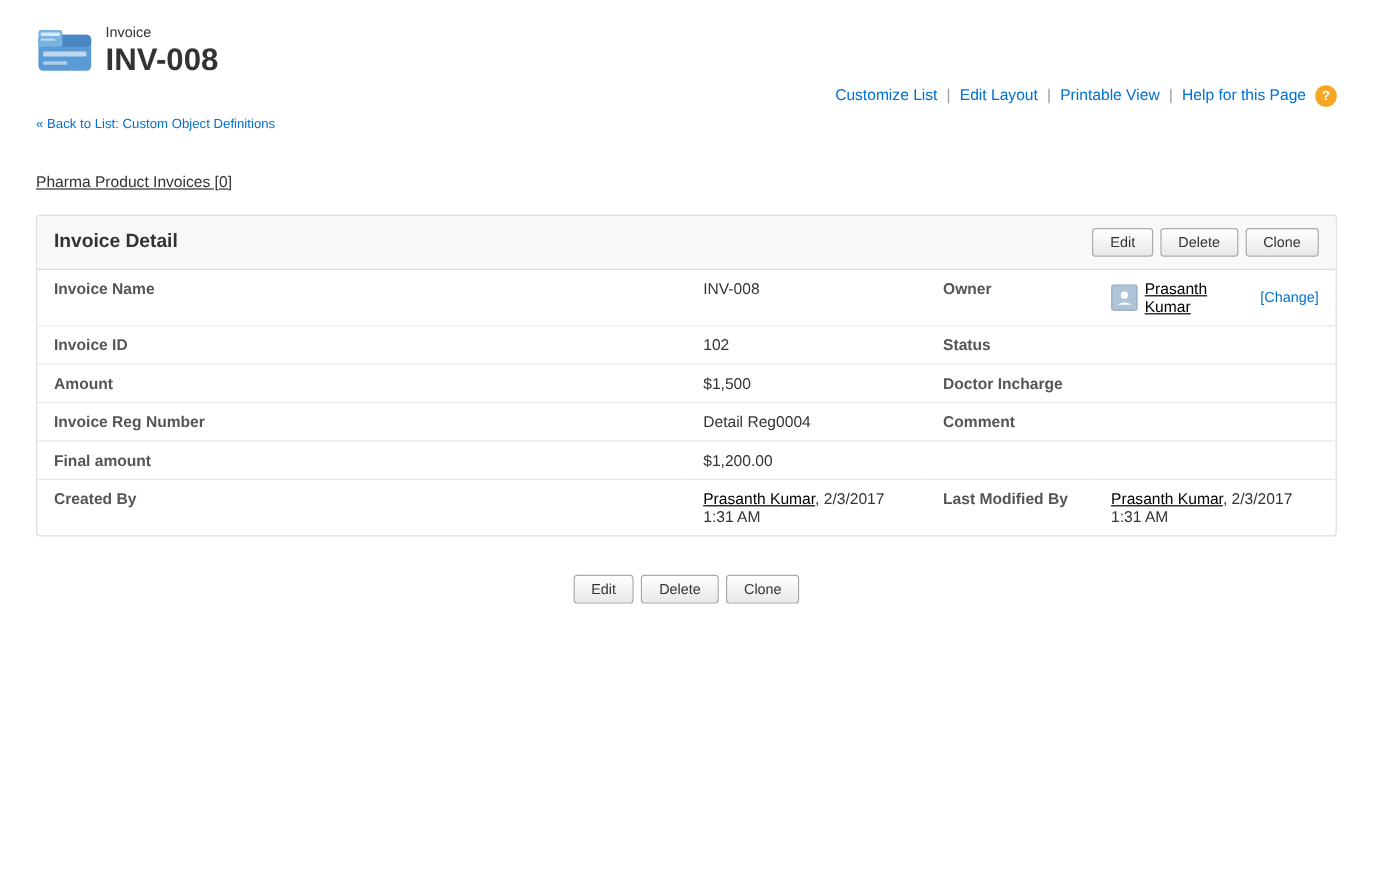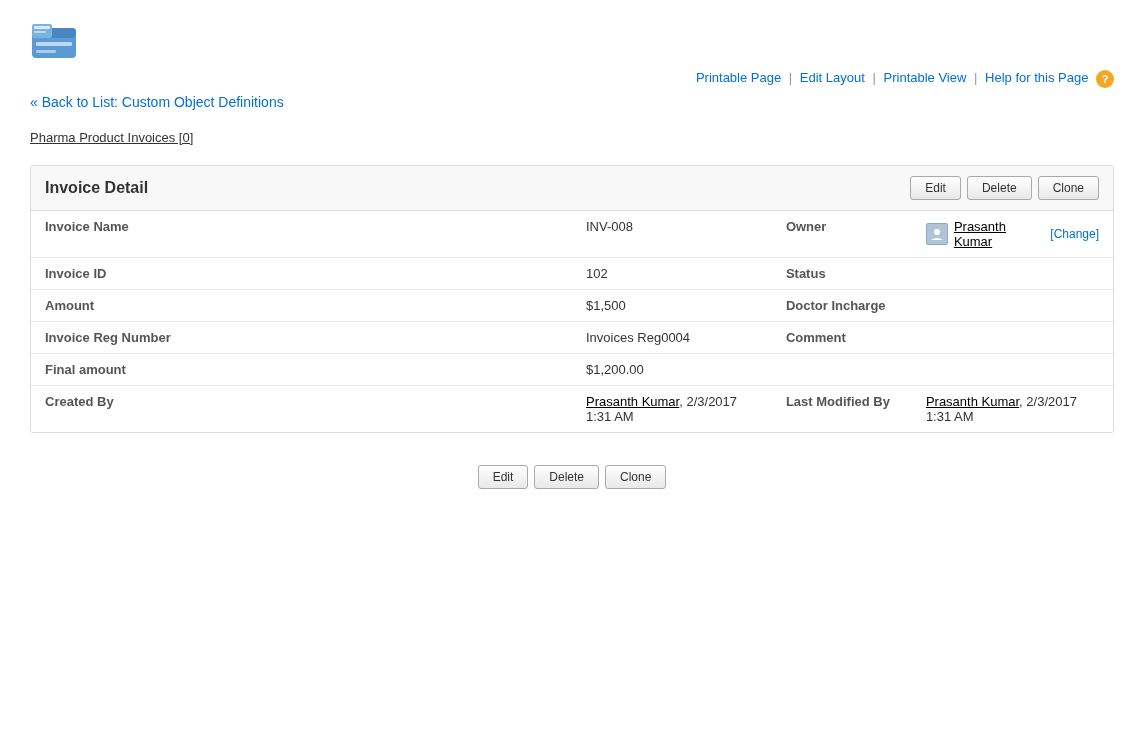--- a/index.html
+++ b/index.html
@@ -53,22 +53,22 @@
       color: white;
       font-weight: bold;
       font-size: 11px;
       vertical-align: middle;
       margin-left: 4px;
       cursor: pointer;
     }
     .back-link {
       color: #0070d2;
       text-decoration: none;
-      font-size: 14px;
-      margin-bottom: 10px;
+      font-size: 11px;
+      margin-bottom: 24px;
       display: inline-block;
     }
     .back-link:before {
       content: '« ';
     }
     .sub-link-section {
       text-align: left;
       margin: 10px 0 20px 0;
     }
     .sub-link-section a {
@@ -180,25 +180,29 @@
     <svg viewBox="0 0 48 44" xmlns="http://www.w3.org/2000/svg">
       <rect x="2" y="8" width="44" height="30" rx="4" fill="#5b9bd5"></rect>
       <rect x="2" y="8" width="44" height="10" rx="4" fill="#4a86c4"></rect>
       <rect x="6" y="22" width="36" height="4" rx="1" fill="#fff" opacity="0.6"></rect>
       <rect x="6" y="30" width="20" height="3" rx="1" fill="#fff" opacity="0.5"></rect>
       <rect x="2" y="4" width="20" height="14" rx="2" fill="#7ab3e0"></rect>
       <rect x="4" y="6" width="16" height="3" rx="1" fill="#fff" opacity="0.7"></rect>
       <rect x="4" y="11" width="12" height="2" rx="1" fill="#fff" opacity="0.5"></rect>
     </svg>
   </div>
+  <div class="header-text">
+    <span class="label">Invoice</span>
+    <span class="title">INV-008</span>
+  </div>
 </div>
 
 
 <div class="action-links">
-  <a>Printable Page</a>
+  <a>Customize List</a>
   <span class="separator">|</span>
   <a>Edit Layout</a>
   <span class="separator">|</span>
   <a>Printable View</a>
   <span class="separator">|</span>
   <a>Help for this Page</a>
   <span class="help-icon">?</span>
 </div>
 
 
@@ -251,21 +255,21 @@
 
     <tr>
       <td class="field-label">Amount</td>
       <td class="field-value">$1,500</td>
       <td class="field-label">Doctor Incharge</td>
       <td class="field-value"></td>
     </tr>
 
     <tr>
       <td class="field-label" style="vertical-align:top">Invoice Reg Number</td>
-      <td class="field-value">Invoices Reg0004</td>
+      <td class="field-value">Detail Reg0004</td>
       <td class="field-label">Comment</td>
       <td class="field-value"></td>
     </tr>
 
     <tr>
       <td class="field-label">Final amount</td>
       <td class="field-value" colspan="3">$1,200.00</td>
     </tr>
 
     <tr>

